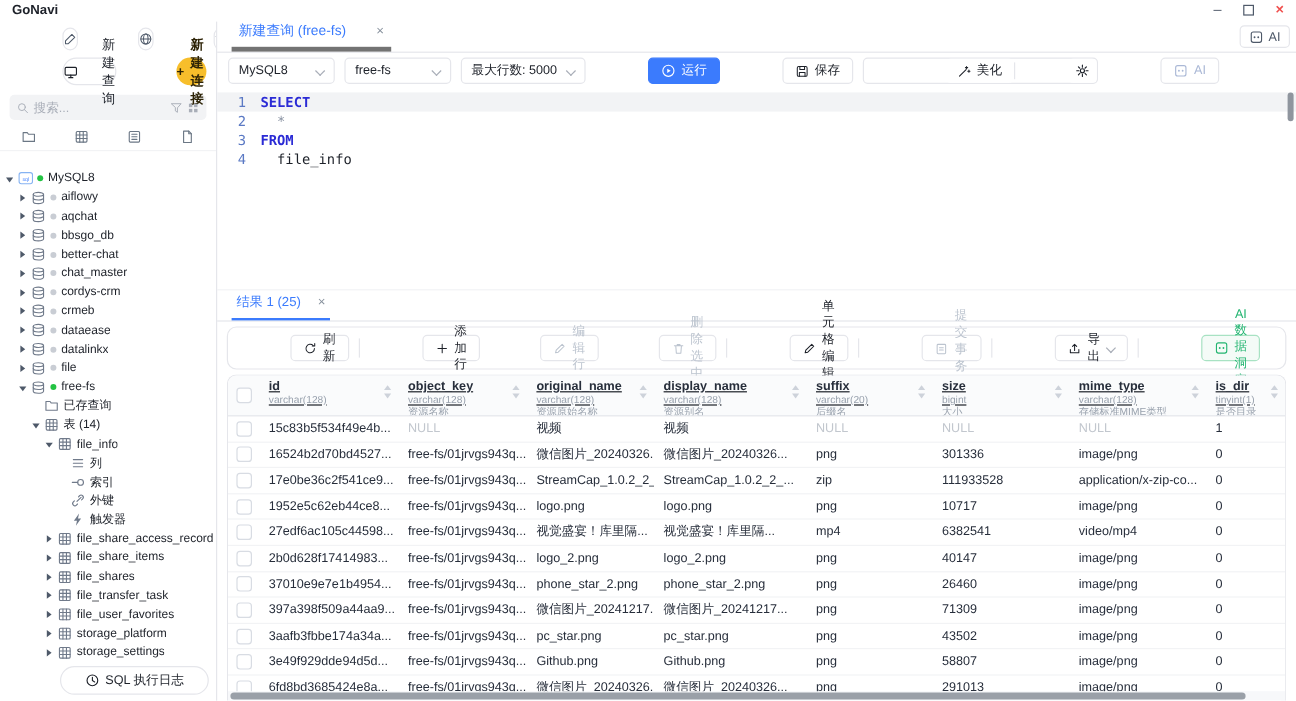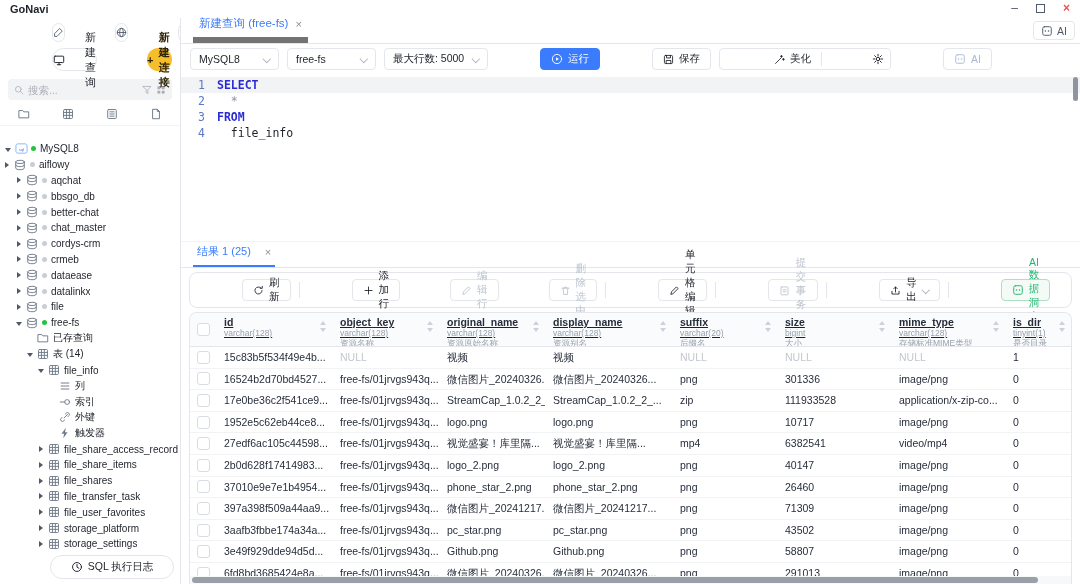--- a/index.html
+++ b/index.html
@@ -36,35 +36,35 @@
   .caret.open::before{content:"";position:absolute;left:1px;top:3px;border-top:4px solid #4e5969;border-left:3px solid transparent;border-right:3px solid transparent;}
   .ic{display:inline-flex;align-items:center;justify-content:center;flex:none;}
   .titem .ic{width:14px;color:#707a8a;margin-right:3px;}
   .dot{width:5px;height:5px;border-radius:50%;flex:none;margin-right:4px;}
   .dot.green{background:#23c343;}
   .dot.gray{background:#c9cdd4;}
   .tlabel{overflow:hidden;text-overflow:ellipsis;}
   .log-btn{position:absolute;left:6px;right:6px;bottom:5px;height:24px;border:1px solid #e5e6eb;border-radius:13px;background:#fff;font-size:10.5px;display:flex;align-items:center;justify-content:center;gap:5px;color:#1d2129;}
   
   .tabstrip{height:26px;flex:none;border-bottom:1px solid #e5e6eb;display:flex;align-items:flex-end;padding-left:12px;position:relative;}
-  .tab{display:flex;align-items:center;gap:7px;padding:0 6px 6px;color:#3b7bfd;font-size:11.5px;border-bottom:6px solid #737373;cursor:pointer;}
+  .tab{display:flex;align-items:center;gap:25px;padding:0 6px 6px;color:#3b7bfd;font-size:11.5px;border-bottom:4px solid #737373;cursor:pointer;}
   .tab .close{color:#86909c;font-size:11px;}
   .ai-top{position:absolute;right:5px;bottom:3px;height:19px;border:1px solid #e5e6eb;border-radius:4px;display:flex;align-items:center;gap:4px;padding:0 7px;color:#4e5969;font-size:10.5px;background:#fff;}
   
   .ed-toolbar{height:30px;flex:none;display:flex;align-items:center;gap:8px;padding:0 9px;}
   .select{width:89px;height:22px;border:1px solid #e5e6eb;border-radius:4px;display:flex;align-items:center;justify-content:space-between;padding:0 8px;font-size:10.5px;background:#fff;cursor:pointer;}
   .select.wide{width:104px;}
   .chev{width:7px;height:7px;display:inline-block;position:relative;flex:none;}
   .chev::before{content:"";position:absolute;left:1px;top:0;width:4.5px;height:4.5px;border-right:1.4px solid #a9aeb8;border-bottom:1.4px solid #a9aeb8;transform:rotate(45deg);}
   .btn{height:22px;border:1px solid #e5e6eb;border-radius:4px;background:#fff;display:inline-flex;align-items:center;gap:5px;padding:0 10px;font-size:10.5px;color:#1d2129;}
   .btn.primary{background:#3b7bfd;border-color:#3b7bfd;color:#fff;}
   .btn.disabled{color:#bcc4cf;cursor:default;}
   .btn.green{color:#23b571;border-color:#a8e2c3;background:#f4fbf7;}
   .btn.iconly{padding:0 6px;}
-  .btn-group{display:flex;align-items:center;border:1px solid #e5e6eb;border-radius:4px;height:22px;background:#fff;}
+  .btn-group{display:flex;align-items:center;border:1px solid #e5e6eb;border-radius:4px;height:22px;background:#fff;padding-left:24px;}
   .btn-group .btn{border:none;height:20px;}
   .btn-group .gsep{width:1px;height:14px;background:#e5e6eb;}
   .btn.ai-dim{color:#aab8d6;}
   
   .editor{height:168px;flex:none;position:relative;font-family:"DejaVu Sans Mono","Liberation Mono",monospace;font-size:11.5px;padding-top:3px;border-bottom:1px solid #f2f3f5;}
   .line{display:flex;height:16px;line-height:16px;}
   .line.cur{background:#f2f3f5;}
   .ln{width:36px;text-align:right;padding-right:12px;color:#5b79c4;flex:none;}
   .code{white-space:pre;}
   .tk-kw{color:#2b2bd5;font-weight:bold;}
@@ -224,21 +224,21 @@
             <span class="caret open"></span>
             <span class="ic">
               <svg width="13" height="13" viewBox="0 0 14 14">
                 <rect x="1" y="2" width="12" height="10" rx="2" fill="#fff" stroke="#86b3f2" stroke-width="1"></rect>
                 <text x="7" y="9.3" font-size="4.6" text-anchor="middle" fill="#4080ff" font-family="sans-serif">sql</text>
               </svg>
             </span>
             <span class="dot green"></span>
             <span class="tlabel">MySQL8</span>
           </div>
-          <div class="titem" style="padding-left:3px">
+          <div class="titem" style="padding-left:15px">
             <span class="caret right"></span>
             <span class="ic">
               <svg width="12" height="12" viewBox="0 0 14 14">
                 <ellipse cx="7" cy="3.4" rx="5" ry="1.9" fill="none" stroke="currentColor" stroke-width="1.1" stroke-linecap="round" stroke-linejoin="round"></ellipse>
                 <path d="M2 3.4v7.2c0 1 2.2 1.9 5 1.9s5-.9 5-1.9V3.4" fill="none" stroke="currentColor" stroke-width="1.1" stroke-linecap="round" stroke-linejoin="round"></path>
                 <path d="M2 7c0 1 2.2 1.9 5 1.9S12 8 12 7" fill="none" stroke="currentColor" stroke-width="1.1" stroke-linecap="round" stroke-linejoin="round"></path>
               </svg>
             </span>
             <span class="dot gray"></span>
             <span class="tlabel">aiflowy</span>

